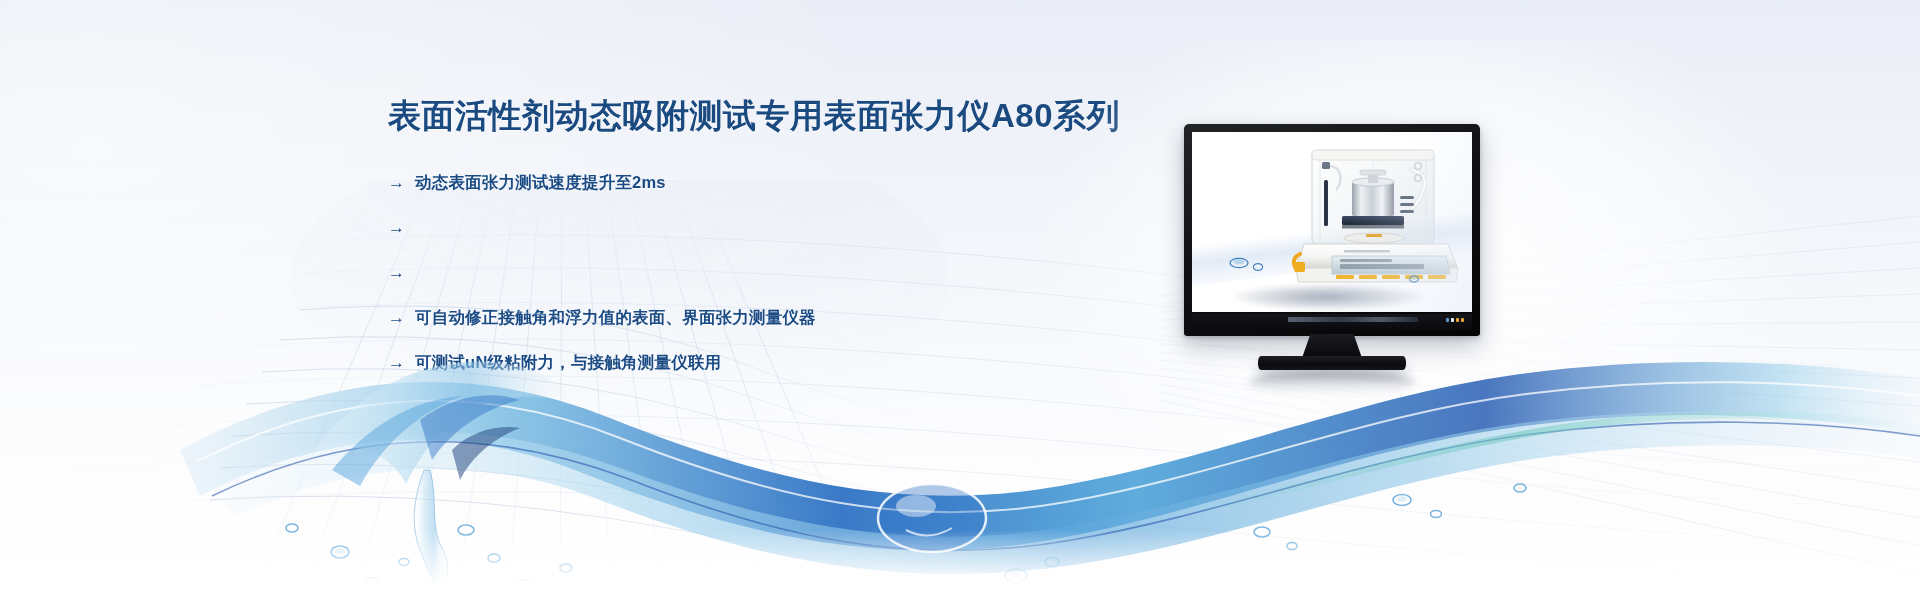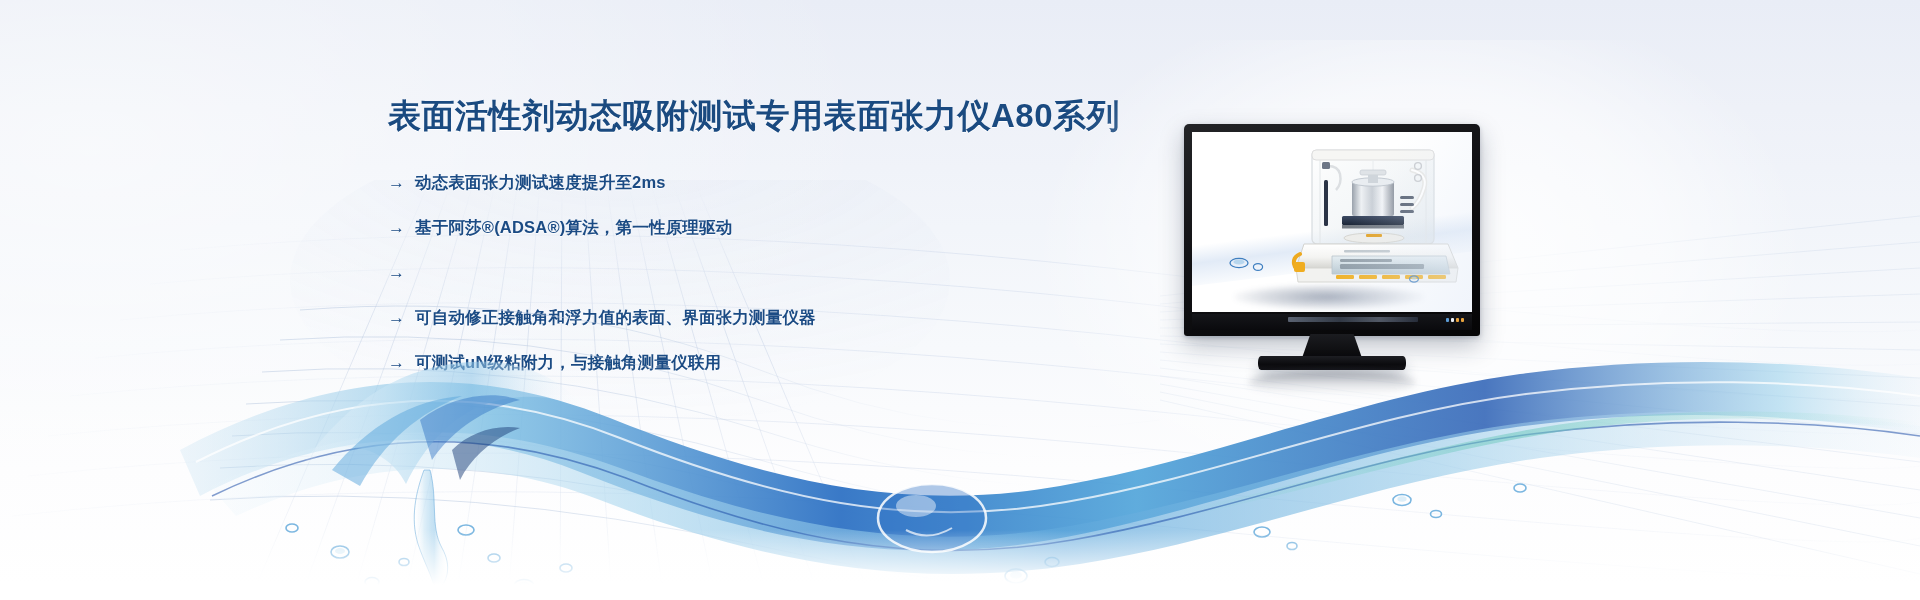--- a/index.html
+++ b/index.html
@@ -183,21 +183,20 @@
 
     <div class="bullets">
 
       <div class="bullet">
         <span class="arrow">→</span>
         <span class="btxt">动态表面张力测试速度提升至2ms</span>
       </div>
 
       <div class="bullet">
         <span class="arrow">→</span>
-        <span class="btxt">基于阿莎®(ADSA®)算法，第一性原理驱动</span>
       </div>
 
       <div class="bullet">
         <span class="arrow">→</span>
       </div>
 
       <div class="bullet">
         <span class="arrow">→</span>
         <span class="btxt">可自动修正接触角和浮力值的表面、界面张力测量仪器</span>
       </div>

